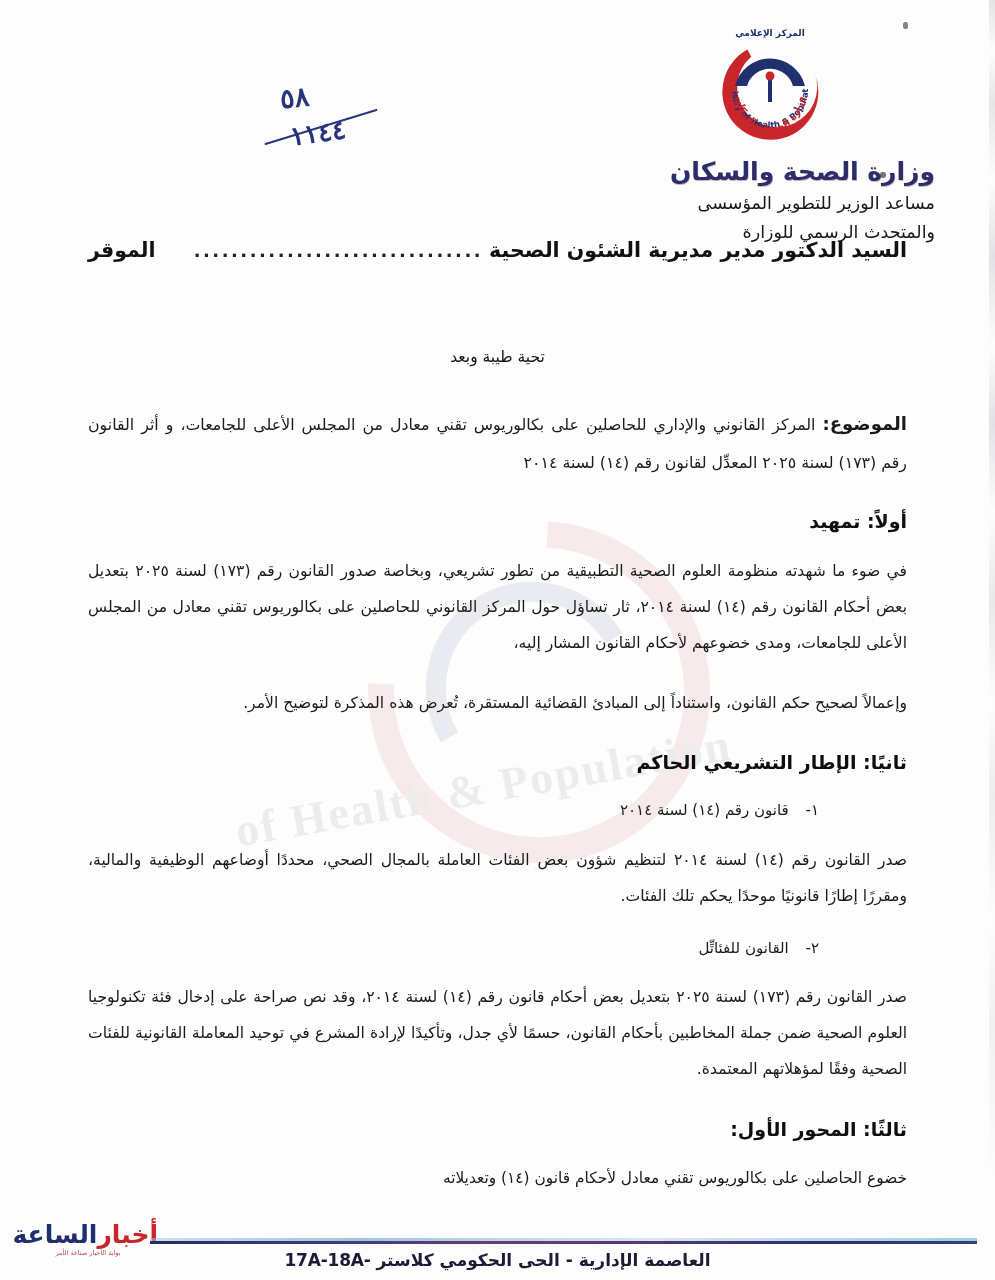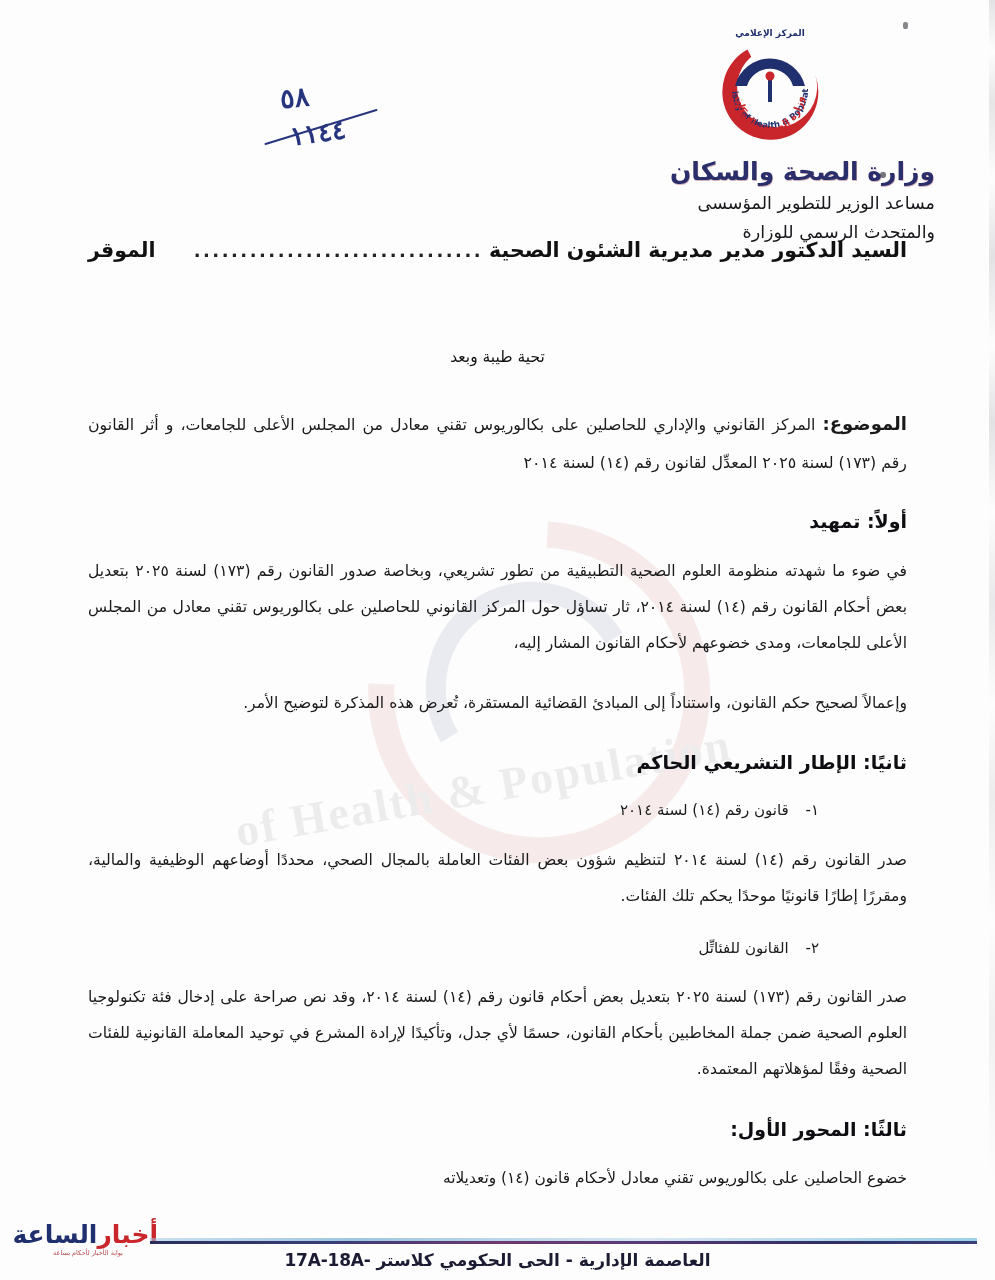--- a/index.html
+++ b/index.html
@@ -344,21 +344,21 @@
       <span>القانون للفئاتِّل</span>
     </div>
     <div class="para">صدر القانون رقم (١٧٣) لسنة ٢٠٢٥ بتعديل بعض أحكام قانون رقم (١٤) لسنة ٢٠١٤، وقد نص صراحة على إدخال فئة تكنولوجيا العلوم الصحية ضمن جملة المخاطبين بأحكام القانون، حسمًا لأي جدل، وتأكيدًا لإرادة المشرع في توحيد المعاملة القانونية للفئات الصحية وفقًا لمؤهلاتهم المعتمدة.</div>
 
     <div class="section-heading">ثالثًا: المحور الأول:</div>
     <div class="plain-line">خضوع الحاصلين على بكالوريوس تقني معادل لأحكام قانون (١٤) وتعديلاته</div>
   </div>
 
   <div class="news-mark">
     <span class="nm-main"><span>أخبار</span><span class="blue">الساعة</span></span>
-    <div class="nm-sub">بوابة الأخبار لأحكام بساعة</div>
+    <div class="nm-sub">بوابة الأخبار صناعة الأمر</div>
   </div>
 
   <div class="footer-rule"></div>
   <div class="footer-text">
     <span>العاصمة الإدارية - الحى الحكومي كلاستر</span>
     <span class="lat">17A-18A-</span>
   </div>
 
 </div>
 

